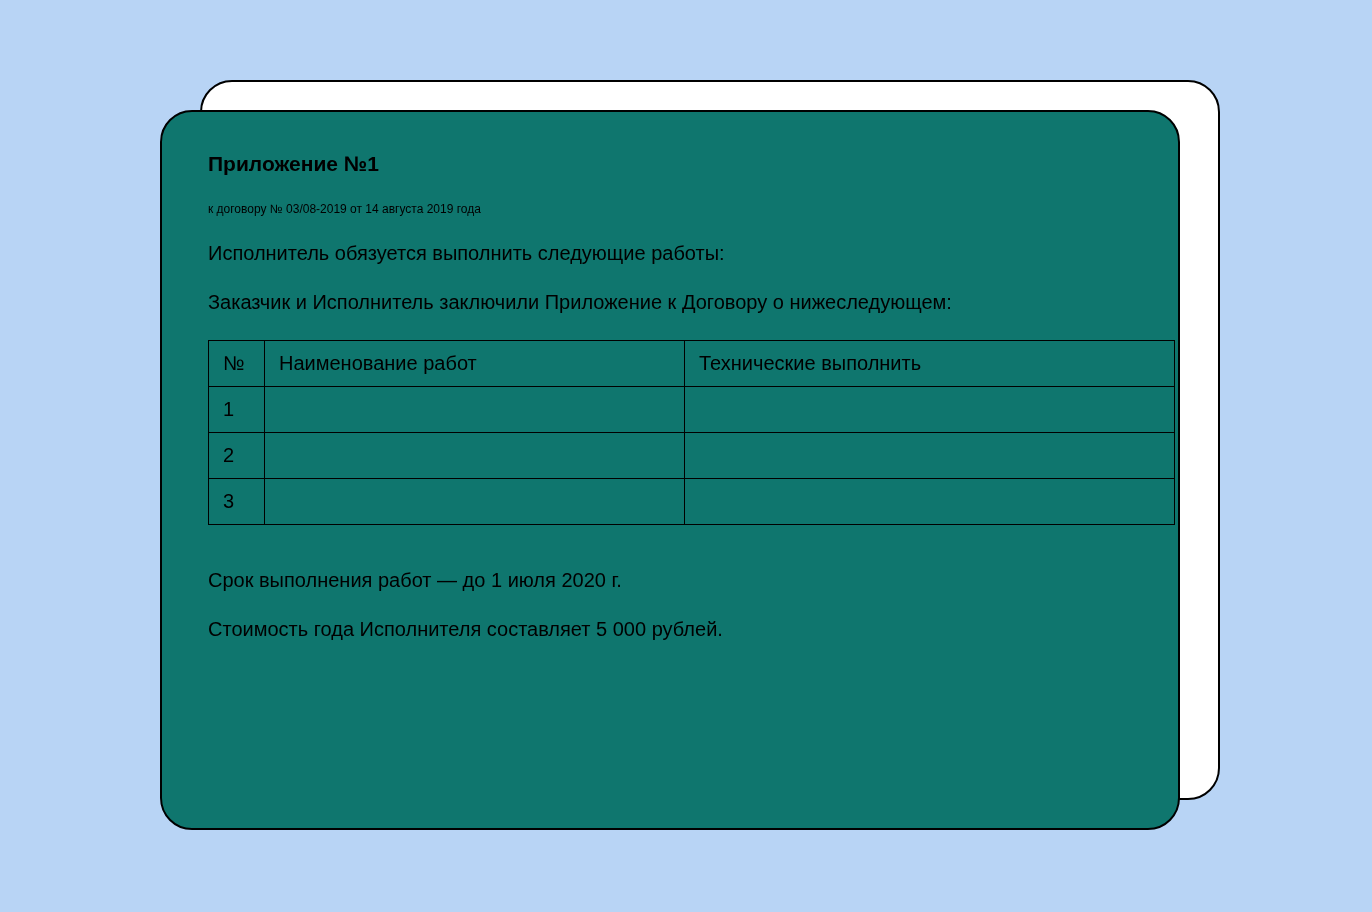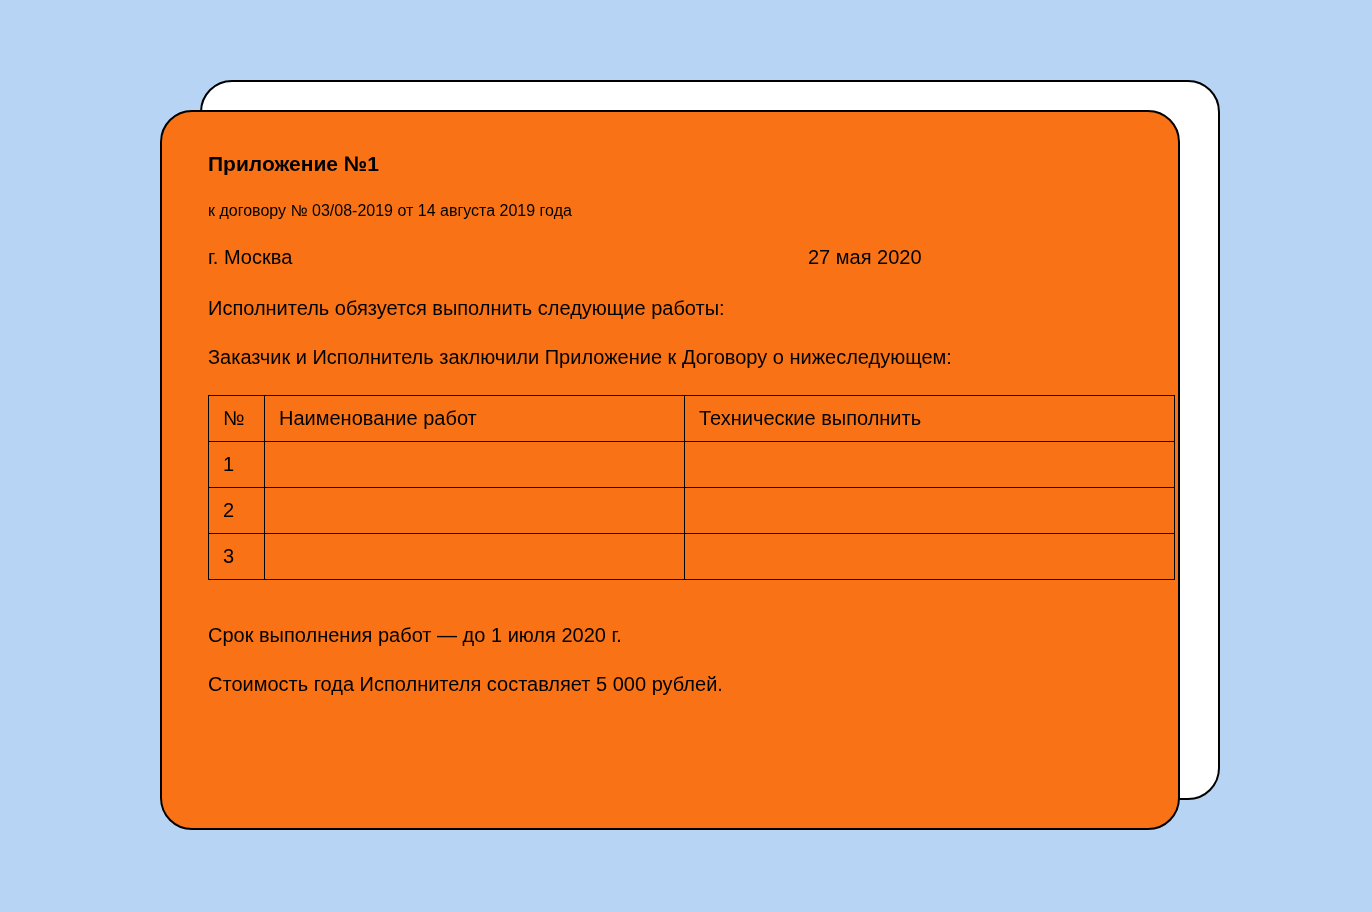--- a/index.html
+++ b/index.html
@@ -30,33 +30,33 @@
       background: #ffffff;
       border: 2px solid #000;
       border-radius: 32px;
     }
     .page-front {
       position: absolute;
       left: 0;
       top: 30px;
       width: 1020px;
       height: 720px;
-      background: #f97316;
+      background: #0f766e;
       border: 2px solid #000;
       border-radius: 32px;
       padding: 40px 46px 30px 46px;
     }
     .doc-title {
       font-size: 21px;
       font-weight: bold;
       color: #000;
       margin-bottom: 26px;
     }
     .doc-subtitle {
-      font-size: 16px;
+      font-size: 12px;
       color: #000;
       margin-bottom: 26px;
     }
     .place-date-row {
       display: flex;
       font-size: 20px;
       color: #000;
       margin-bottom: 28px;
     }
     .place {
@@ -98,24 +98,20 @@
 <body>
 
 <div class="page-stack">
   <div class="page-back"></div>
   <div class="page-front">
 
     <div class="doc-title">Приложение №1</div>
 
     <div class="doc-subtitle">к договору № 03/08-2019 от 14 августа 2019 года</div>
 
-    <div class="place-date-row">
-      <div class="place">г. Москва</div>
-      <div class="date">27 мая 2020</div>
-    </div>
 
     <div class="para">Исполнитель обязуется выполнить следующие работы:</div>
 
     <div class="para">Заказчик и Исполнитель заключили Приложение к Договору о нижеследующем:</div>
 
     <table class="works-table">
       <thead>
         <tr>
           <th class="col-num">№</th>
           <th class="col-name">Наименование работ</th>

